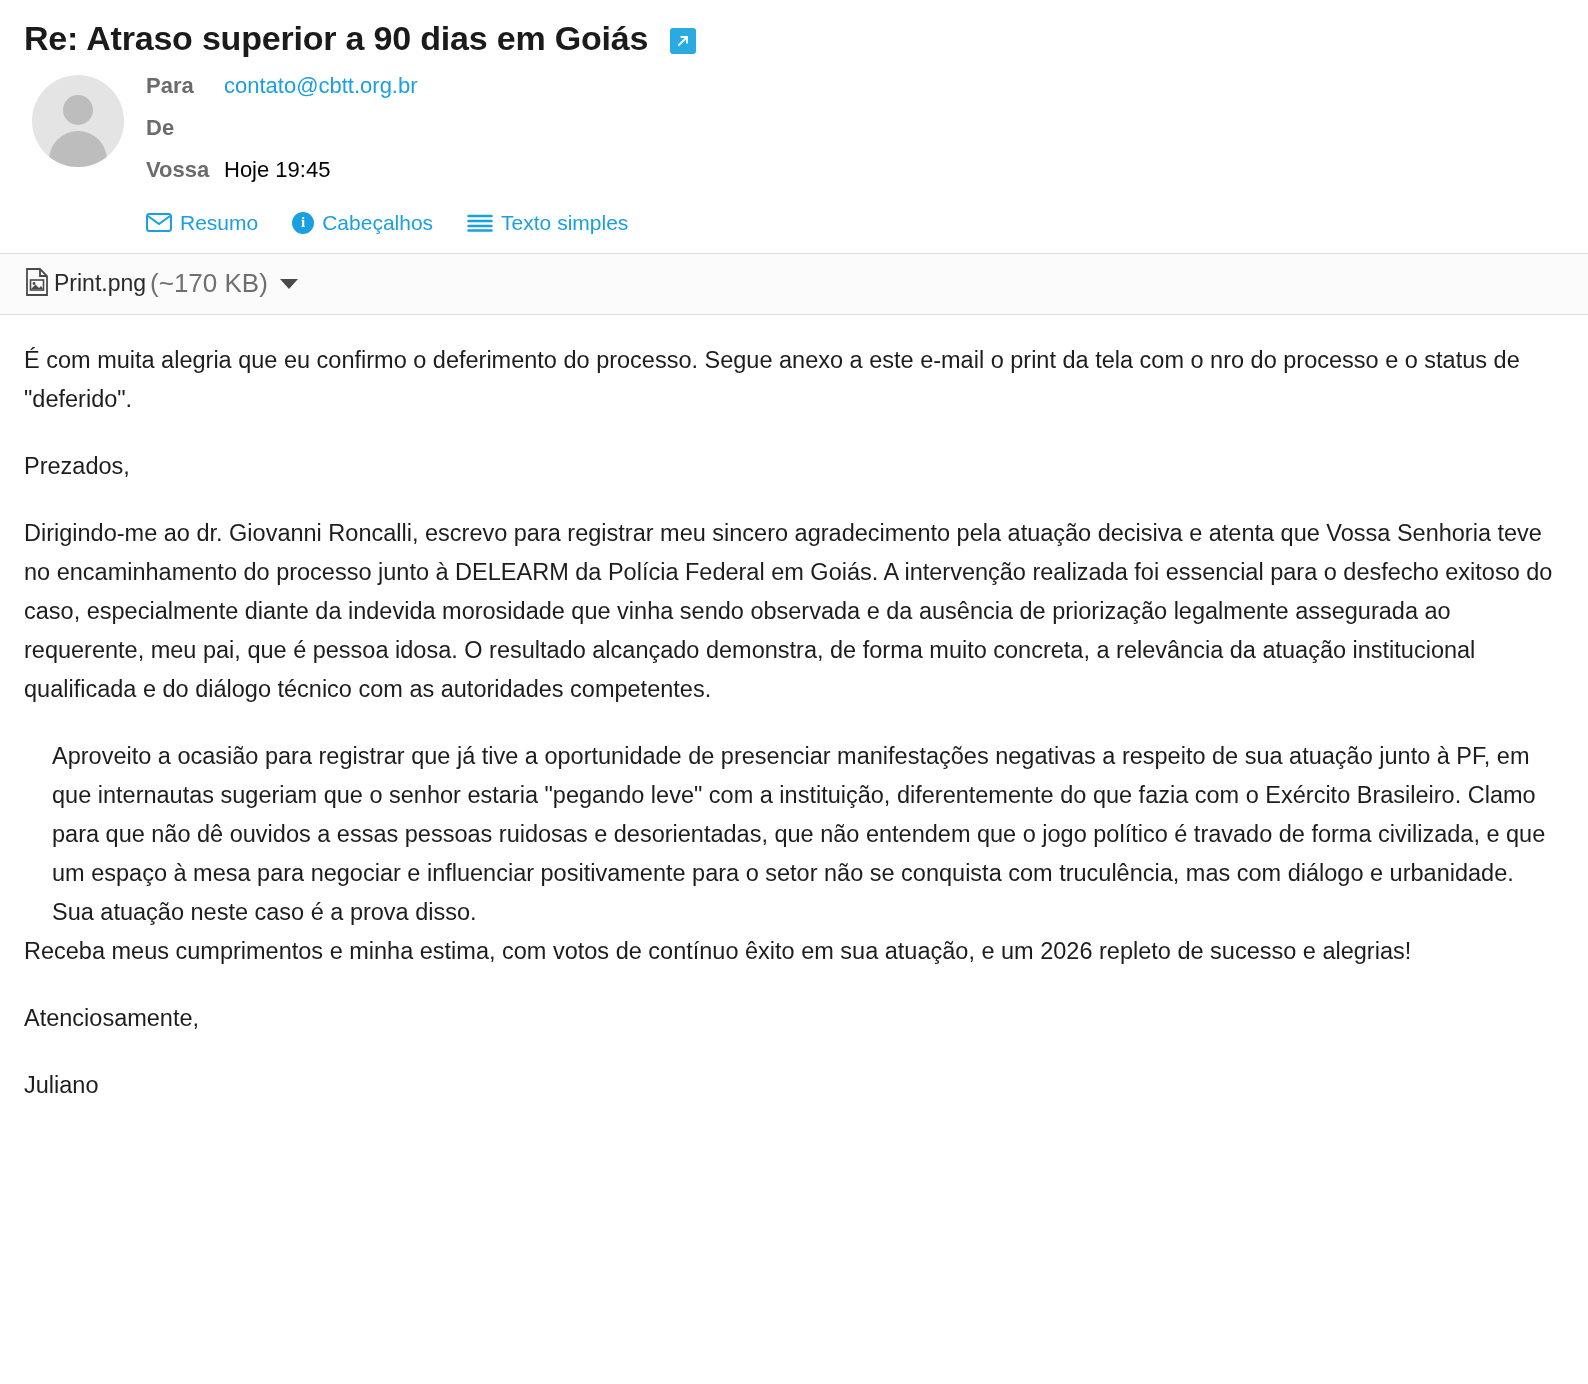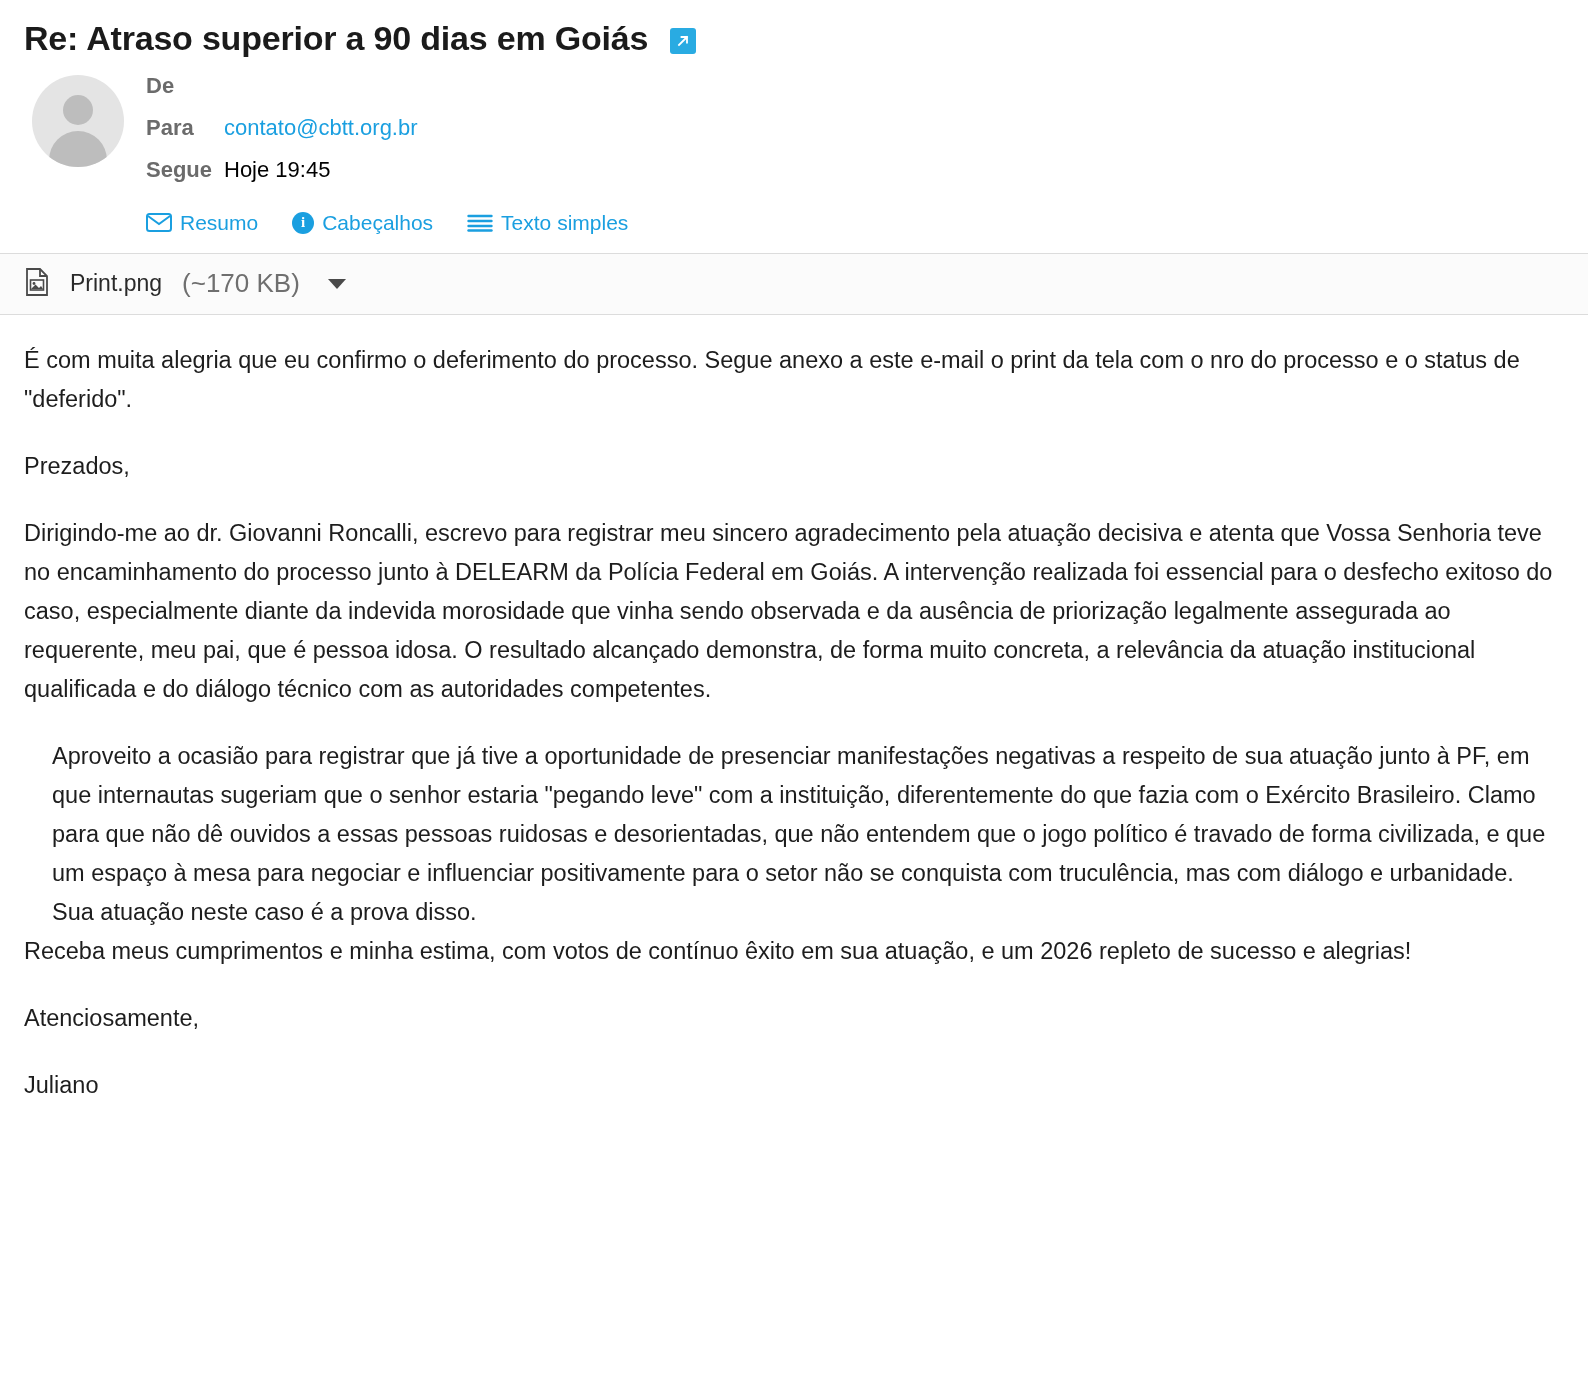--- a/index.html
+++ b/index.html
@@ -134,21 +134,21 @@
     display: inline-flex;
     align-items: center;
     justify-content: center;
     line-height: 1;
   }
 
   
   .attach-bar {
     display: flex;
     align-items: center;
-    gap: 20px;
+    gap: 4px;
     border-top: 1px solid #dcdcdc;
     border-bottom: 1px solid #dcdcdc;
     background: #fbfbfb;
     padding: 14px 24px;
     margin-top: 8px;
   }
   .attach-name {
     font-size: 23px;
     color: #2a2a2a;
   }
@@ -198,29 +198,29 @@
     </span>
   </div>
 
   <div class="header-block">
     <div class="avatar">
       <div class="head"></div>
       <div class="body"></div>
     </div>
     <div class="fields">
       <div class="field-row">
+        <div class="field-label">Para</div>
+        <div class="field-value link">contato@cbtt.org.br</div>
+      </div>
+      <div class="field-row">
         <div class="field-label">De</div>
         <div class="field-value"></div>
       </div>
       <div class="field-row">
-        <div class="field-label">Para</div>
-        <div class="field-value link">contato@cbtt.org.br</div>
-      </div>
-      <div class="field-row">
-        <div class="field-label">Segue</div>
+        <div class="field-label">Vossa</div>
         <div class="field-value">Hoje 19:45</div>
       </div>
 
       <div class="viewlinks">
         <div class="viewlink">
           <span>
             <svg width="26" height="19" viewBox="0 0 26 19" aria-hidden="true">
               <rect x="1" y="1" width="24" height="17" rx="2.5" fill="none" stroke="#1a9fe0" stroke-width="2"></rect>
               <path d="M2 3 L13 11 L24 3" fill="none" stroke="#1a9fe0" stroke-width="2"></path>
             </svg>

